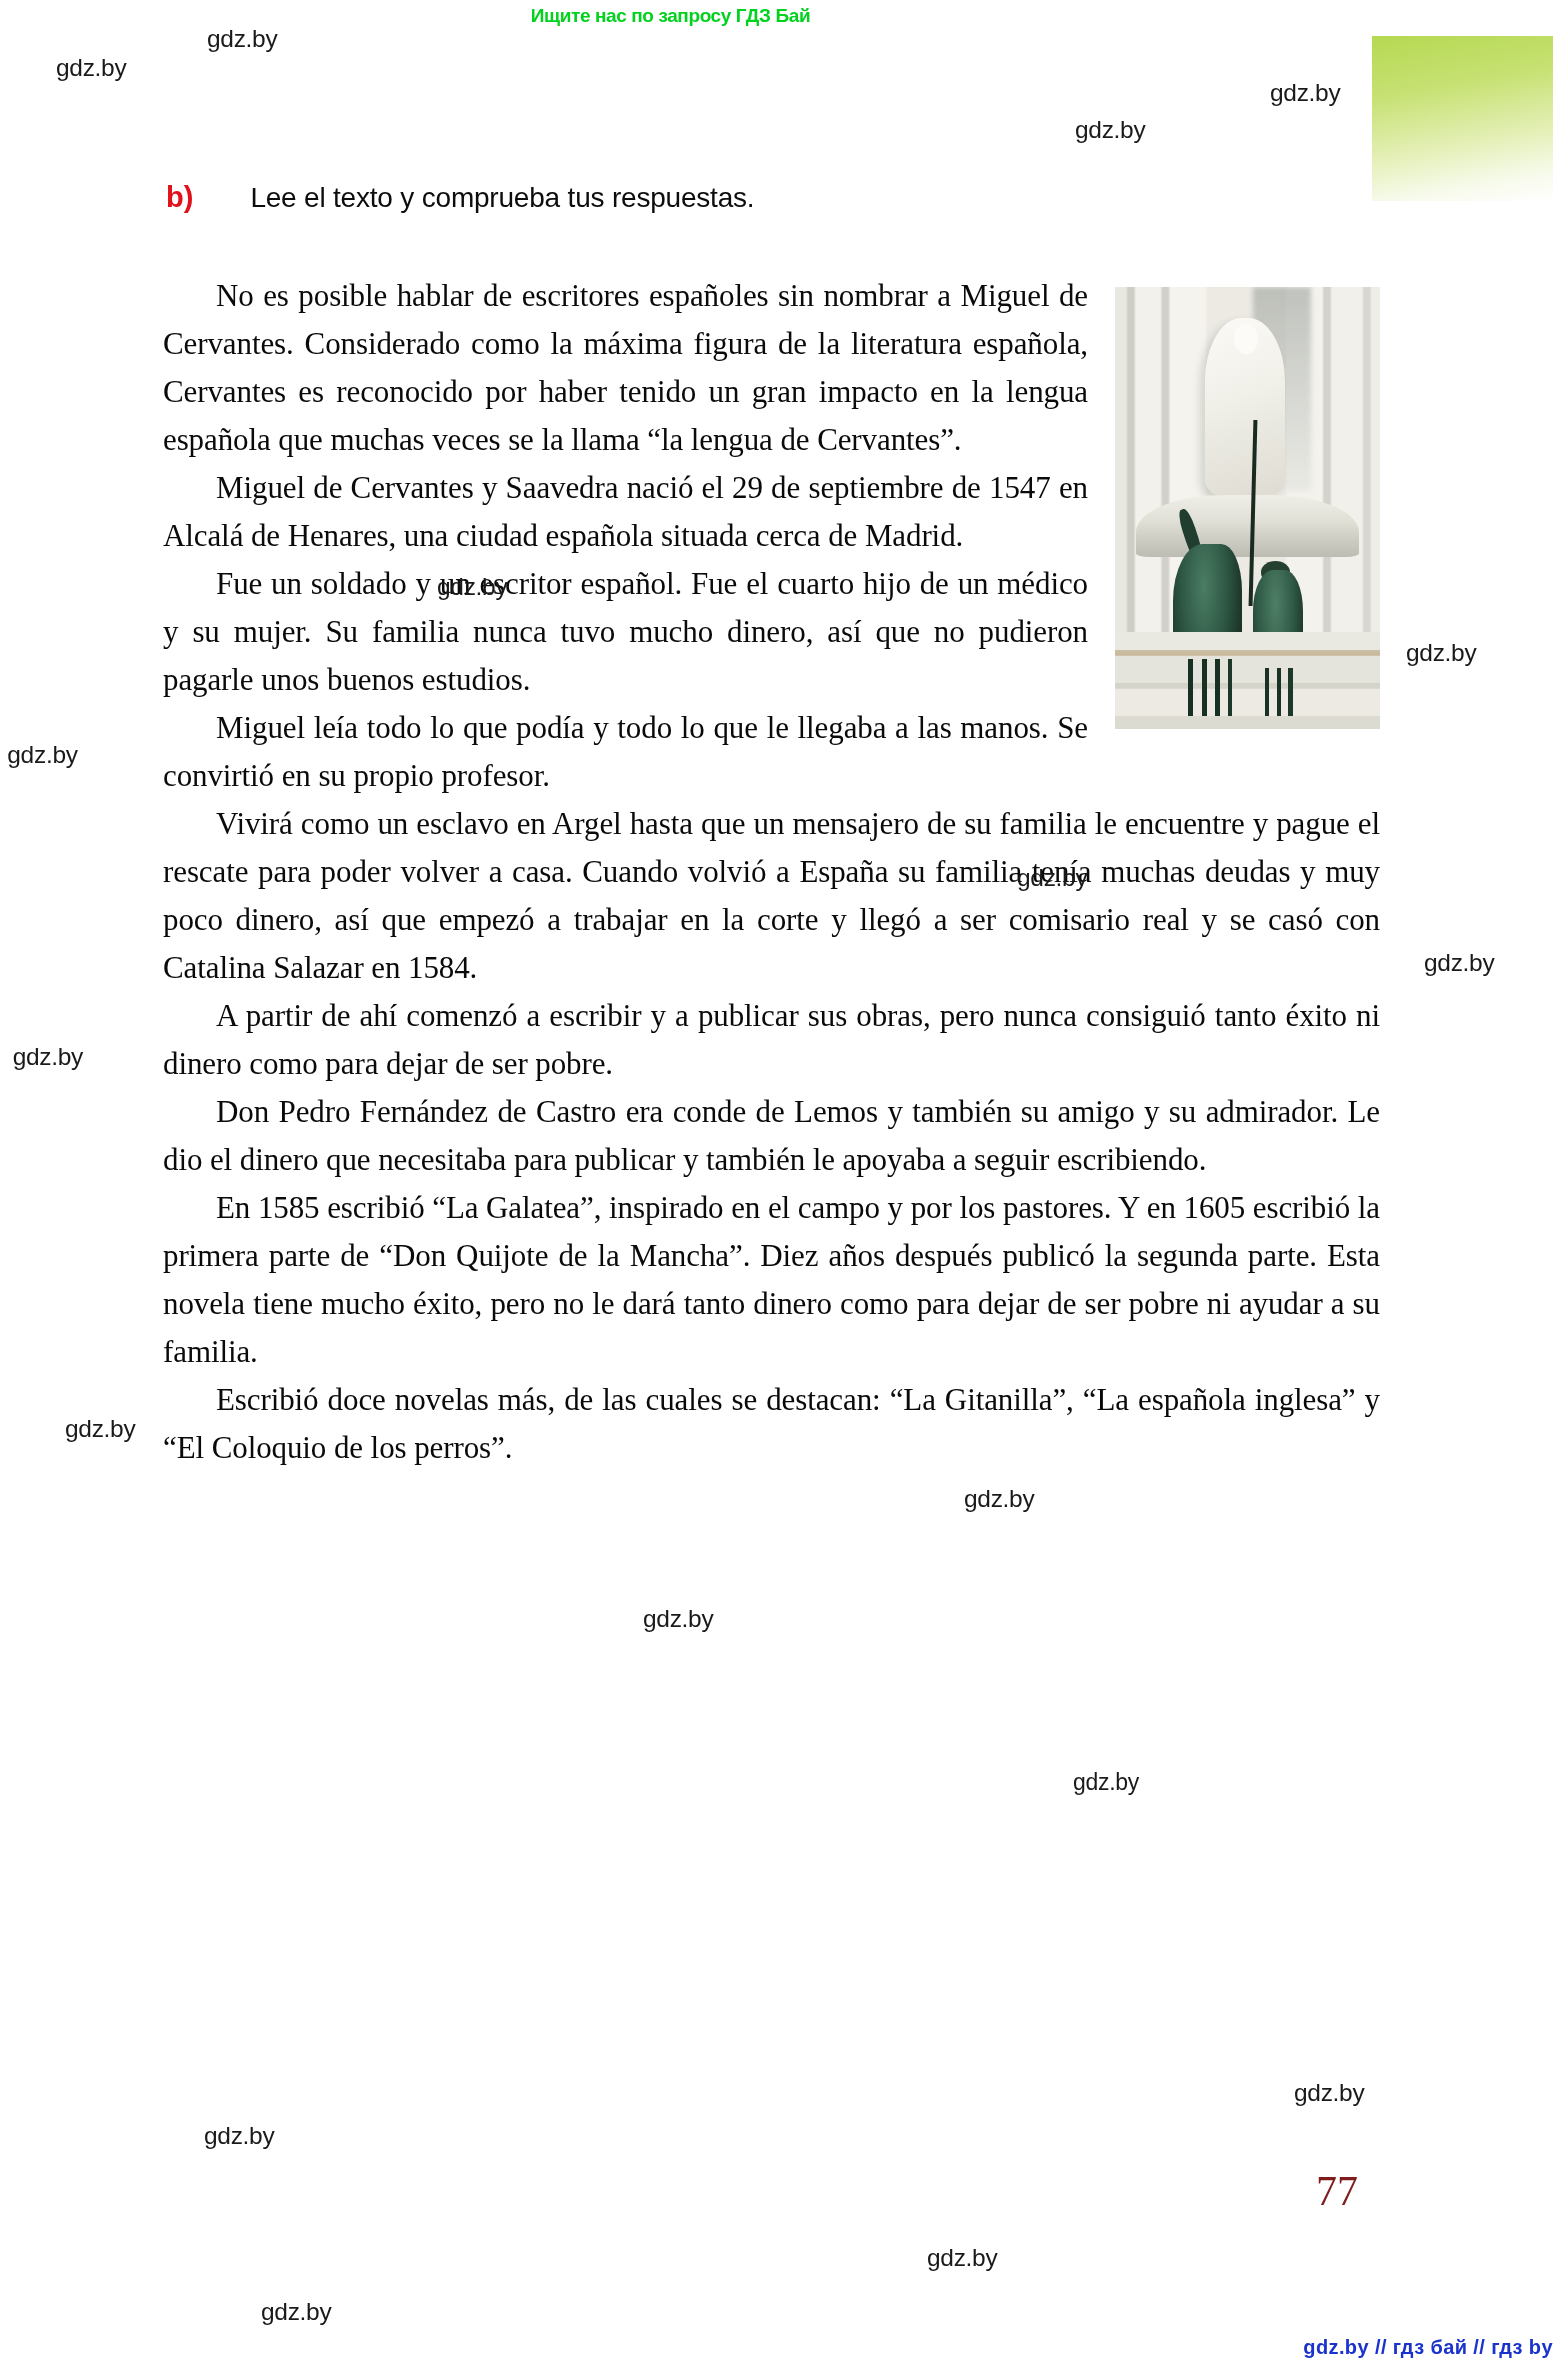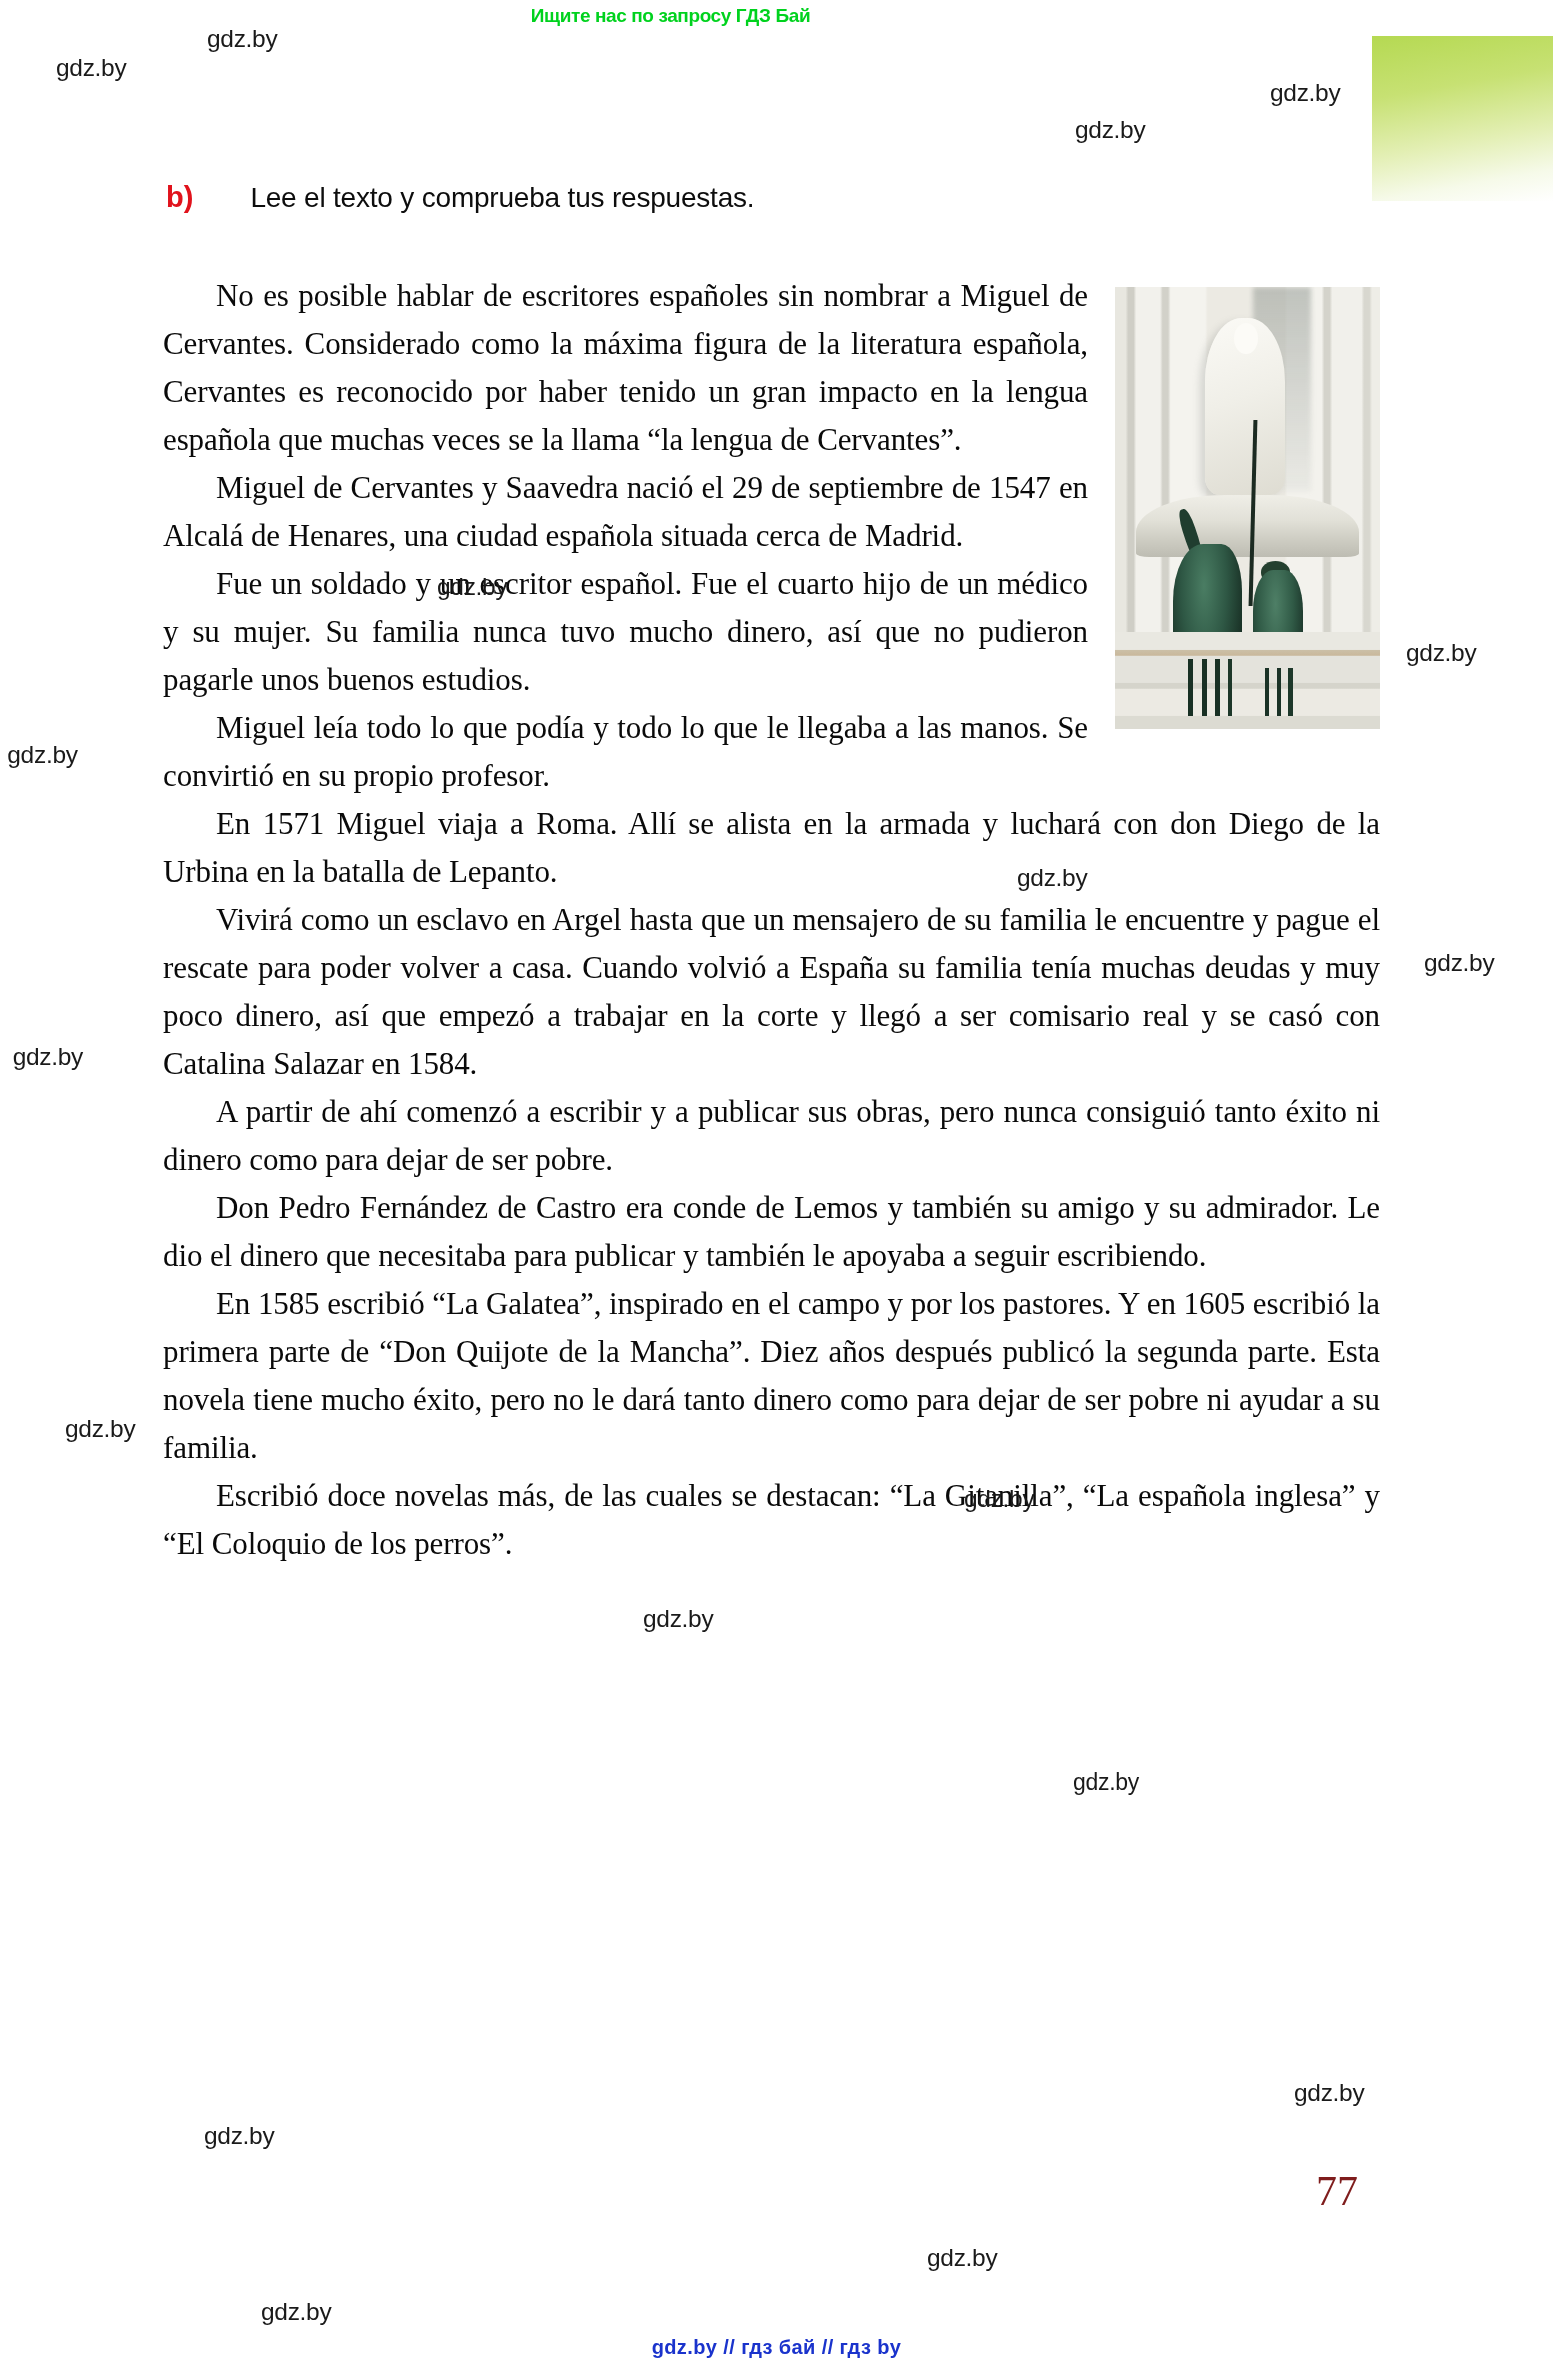--- a/index.html
+++ b/index.html
@@ -230,21 +230,21 @@
     font-family: Liberation Serif, serif;
     font-size: 42px;
     color: #7f1d1d;
     z-index: 5;
   }
   .site-footer {
     position: absolute;
     left: 0;
     top: 2336px;
     width: 1553px;
-    text-align: center;
+    text-align: right;
     font-family: "Liberation Sans", "DejaVu Sans", sans-serif;
     font-size: 20px;
     font-weight: bold;
     color: #1a33cc;
     letter-spacing: 0.4px;
     z-index: 7;
   }
 </style>
 </head>
 <body>
@@ -275,21 +275,20 @@
       <div class="mon-sancho"></div>
       <div class="mon-steps"></div>
       <div class="mon-horse-legs"></div>
       <div class="mon-donkey-legs"></div>
     </div>
 
     <p>No es posible hablar de escritores españoles sin nombrar a Miguel de Cervantes. Considerado como la máxima figura de la literatura española, Cervantes es reconocido por haber tenido un gran impacto en la lengua española que muchas veces se la llama “la lengua de Cervantes”.</p>
     <p>Miguel de Cervantes y Saavedra nació el 29 de septiembre de 1547 en Alcalá de Henares, una ciudad española situada cerca de Madrid.</p>
     <p>Fue un soldado y un escritor español. Fue el cuarto hijo de un médico y su mujer. Su familia nunca tuvo mucho dinero, así que no pudieron pagarle unos buenos estudios.</p>
     <p>Miguel leía todo lo que podía y todo lo que le llegaba a las manos. Se convirtió en su propio profesor.</p>
-    <p>En 1571 Miguel viaja a Roma. Allí se alista en la armada y luchará con don Diego de la Urbina en la batalla de Lepanto.</p>
     <p>Vivirá como un esclavo en Argel hasta que un mensajero de su familia le encuentre y pague el rescate para poder volver a casa. Cuando volvió a España su familia tenía muchas deudas y muy poco dinero, así que empezó a trabajar en la corte y llegó a ser comisario real y se casó con Catalina Salazar en 1584.</p>
     <p>A partir de ahí comenzó a escribir y a publicar sus obras, pero nunca consiguió tanto éxito ni dinero como para dejar de ser pobre.</p>
     <p>Don Pedro Fernández de Castro era conde de Lemos y también su amigo y su admirador. Le dio el dinero que necesitaba para publicar y también le apoyaba a seguir escribiendo.</p>
     <p>En 1585 escribió “La Galatea”, inspirado en el campo y por los pastores. Y en 1605 escribió la primera parte de “Don Quijote de la Mancha”. Diez años después publicó la segunda parte. Esta novela tiene mucho éxito, pero no le dará tanto dinero como para dejar de ser pobre ni ayudar a su familia.</p>
     <p>Escribió doce novelas más, de las cuales se destacan: “La Gitanilla”, “La española inglesa” y “El Coloquio de los perros”.</p>
   </div>
 
 
   <div class="page-number">77</div>
 </div>

